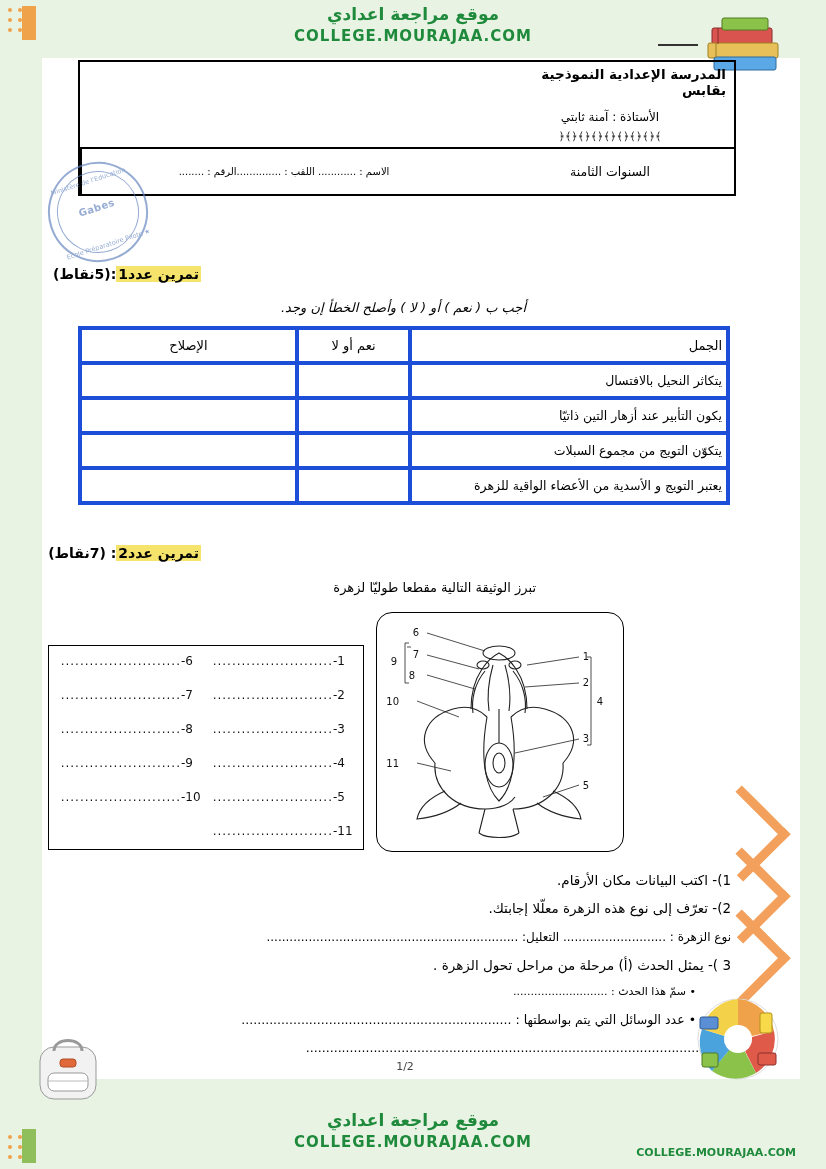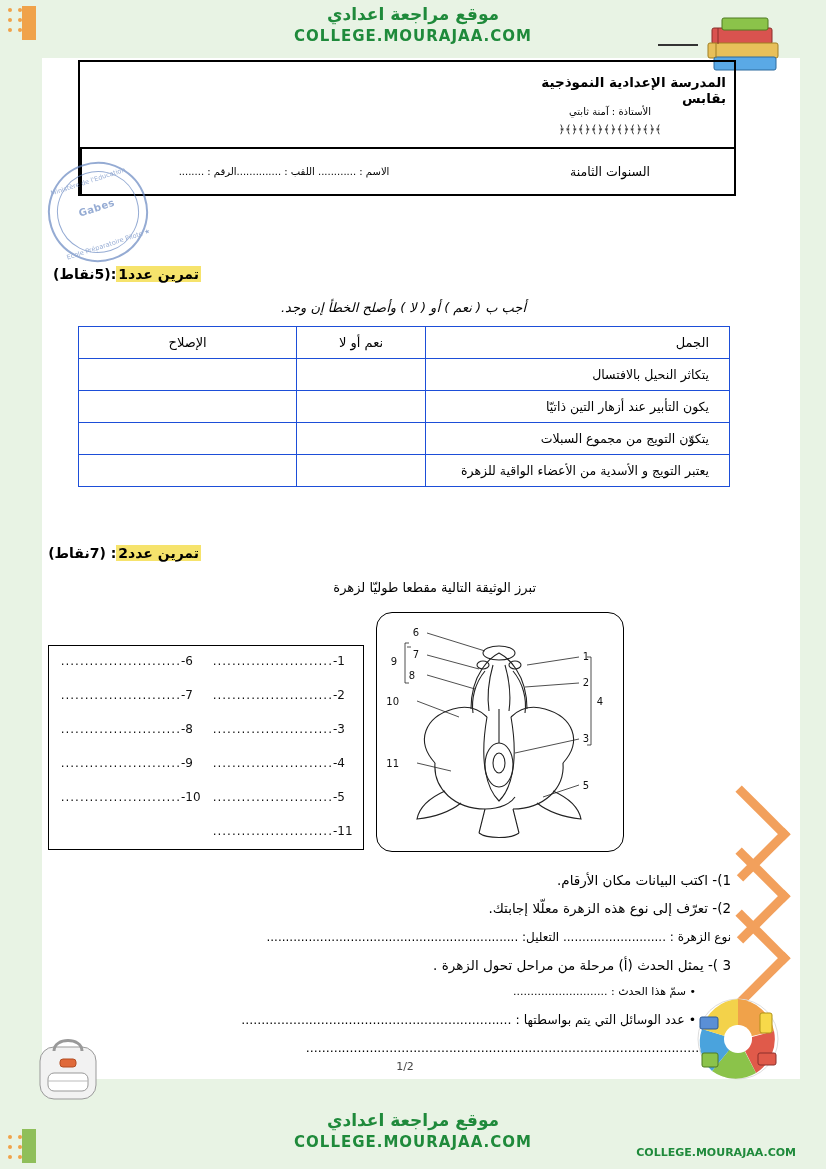--- a/index.html
+++ b/index.html
@@ -42,28 +42,28 @@
     position:absolute;right:30px;bottom:10px;color:#1f8a3b;font-size:11px;font-weight:bold;
   }
 
   
   .header-table{
     position:absolute;right:90px;top:60px;width:658px;
     border:2px solid #000;box-sizing:border-box;
     display:flex;flex-direction:column;
   }
   .ht-row{display:flex;}
-  .ht-row.r1{height:85px;}
+  .ht-row.r1{height:85px;flex-direction:column;}
   .ht-row.r2{height:45px;border-top:2px solid #000;}
   .ht-cell{box-sizing:border-box;display:flex;flex-direction:column;align-items:center;justify-content:center;padding:4px 8px;}
   .ht-right{width:248px;border-right:0;}
   .ht-left{width:auto;flex:1;border-left:2px solid #000;}
   .ht-sep{border-left:2px solid #000;}
   .ht-title{font-size:13.5px;font-weight:bold;direction:rtl;}
-  .ht-sub{font-size:10px;direction:rtl;margin-top:0;}
+  .ht-sub{font-size:12px;direction:rtl;margin-top:12px;}
   .ht-date{font-size:13.5px;font-weight:bold;direction:rtl;margin-top:8px;}
   .squiggle{font-size:11px;color:#111;letter-spacing:-1px;margin-top:6px;direction:rtl;}
   .ht-line{font-size:12.5px;direction:rtl;}
   .ht-fields{font-size:10px;direction:rtl;white-space:nowrap;}
 
   
   .stamp{
     position:absolute;left:48px;top:162px;width:96px;height:96px;
     border:2px solid #5d7fbc;border-radius:50%;
     transform:rotate(-18deg);opacity:.65;
@@ -87,21 +87,21 @@
     position:absolute;direction:rtl;font-size:14px;font-weight:bold;
   }
   .ex-head .hl{background:#f6e36c;padding:0 2px;}
   .ex-line{position:absolute;direction:rtl;font-size:13px;}
 
   
   .t1{
     position:absolute;right:96px;top:326px;width:652px;
     border-collapse:collapse;direction:rtl;
   }
-  .t1 td,.t1 th{border:1px solid #1d4ed8;height:27px;font-size:12.5px;font-weight:normal;padding:2px 20px;}
+  .t1 td,.t1 th{border:4px solid #1d4ed8;height:27px;font-size:12.5px;font-weight:normal;padding:2px 4px;}
   .t1 .c-sent{width:326px;text-align:right;}
   .t1 .c-yn{width:108px;text-align:center;}
   .t1 .c-fix{width:218px;}
   .t1 thead td{text-align:center;font-size:13px;}
 
   
   .ansbox{
     position:absolute;left:48px;top:645px;width:316px;height:205px;
     border:1px solid #000;box-sizing:border-box;
   }

